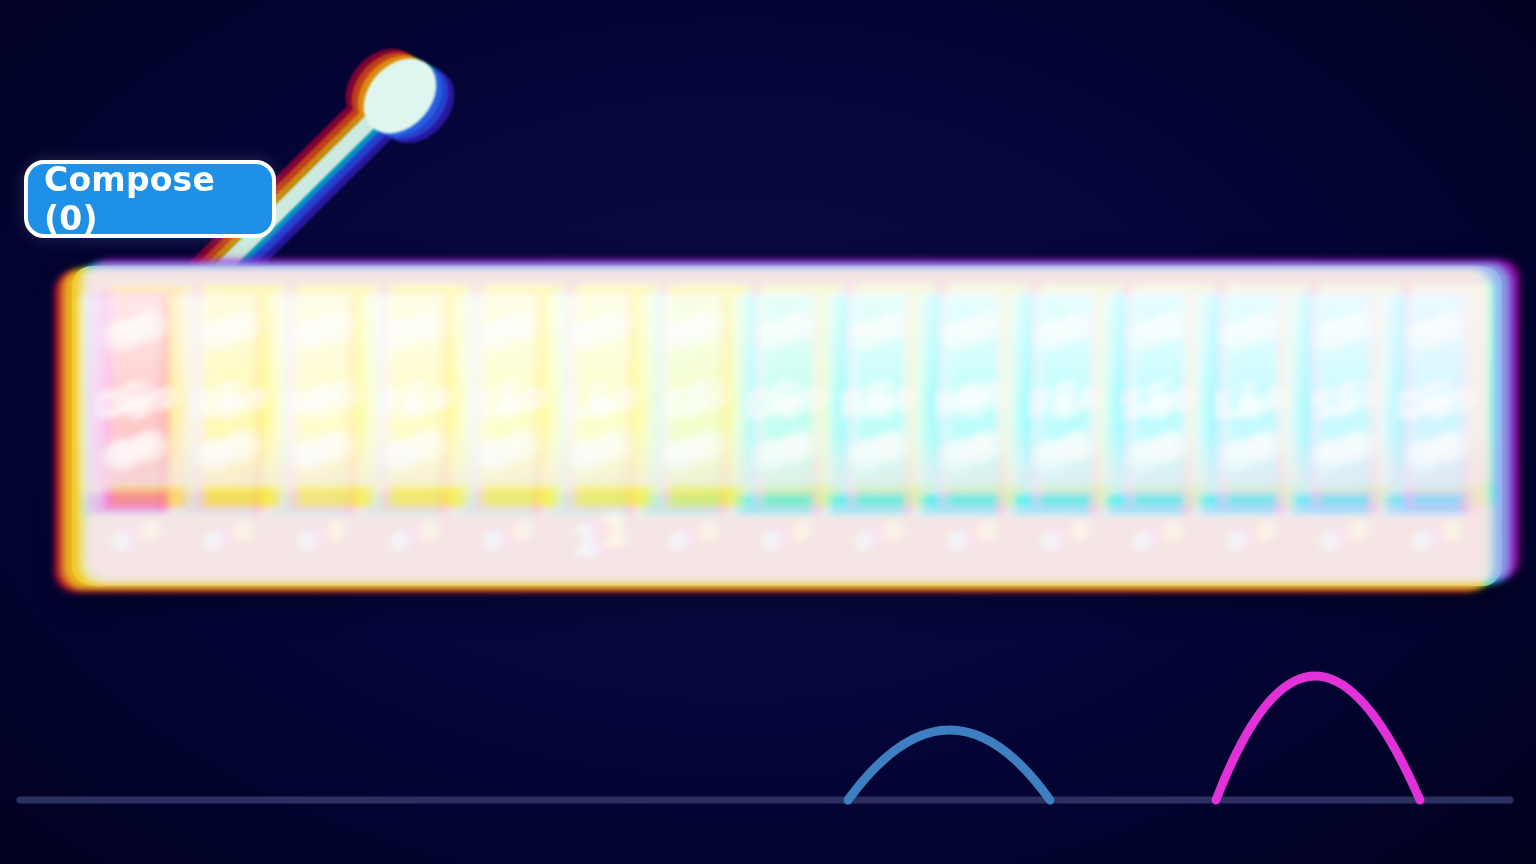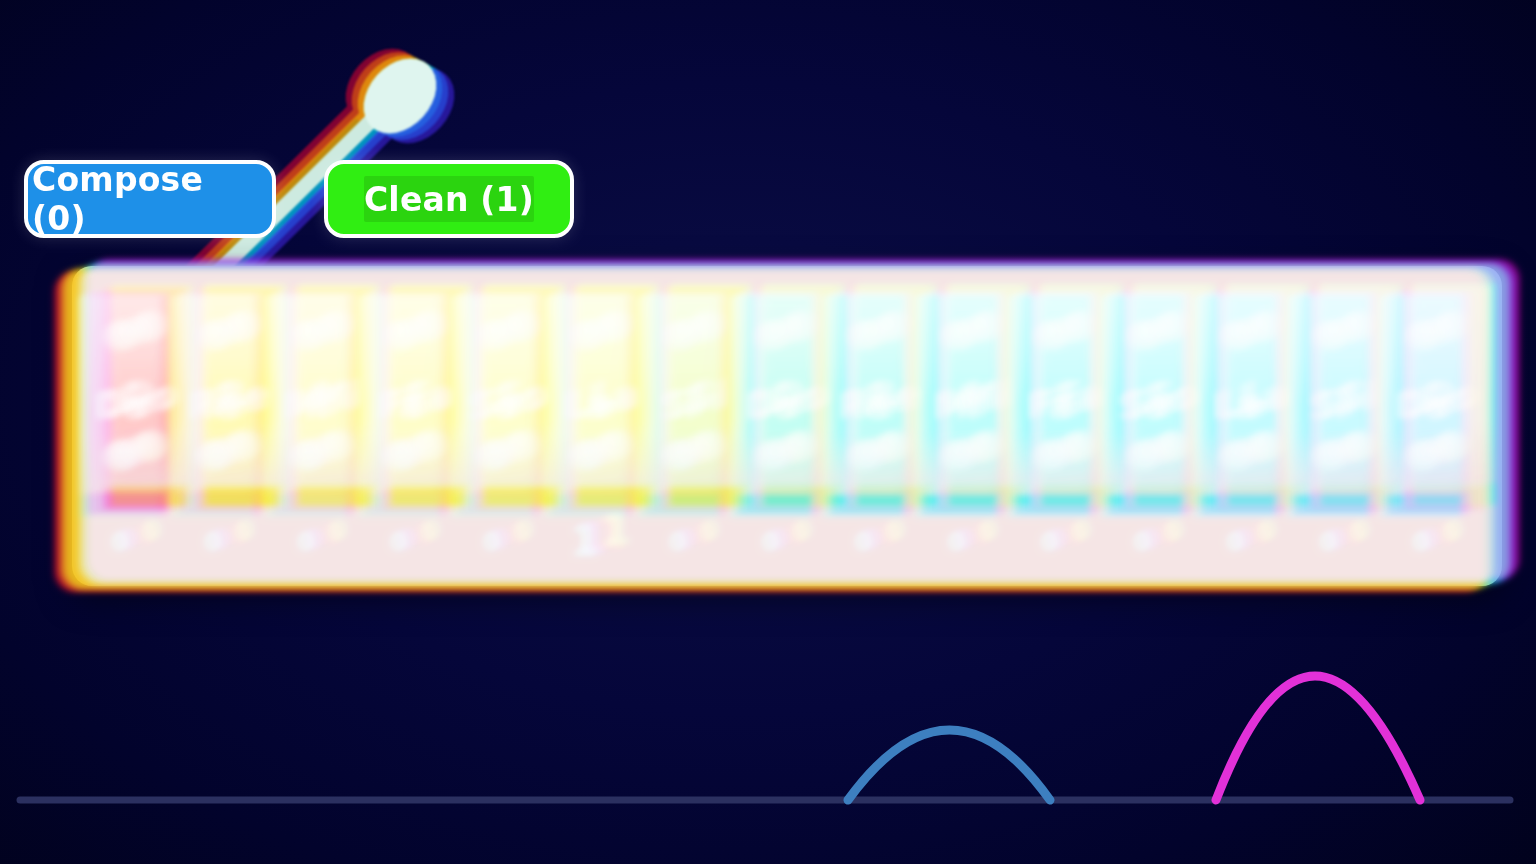--- a/index.html
+++ b/index.html
@@ -23,21 +23,21 @@
   .btn{
     border:4px solid #ffffff;
     border-radius:20px;
     height:78px;
     display:flex; align-items:center; justify-content:center;
     font-size:33px; font-weight:bold; color:#ffffff;
     letter-spacing:.2px;
     position:relative;
     box-shadow:0 0 16px rgba(255,255,255,.15);
   }
-  .btn .lbl{ position:relative; z-index:2; padding:0 4px; }
+  .btn .lbl{ position:relative; z-index:2; padding:0 16px; }
   .btn .inner-plate{
     position:absolute; z-index:1; top:12px; bottom:12px; left:26%; right:26%;
     border-radius:2px;
   }
   #btn-compose{ width:252px; background:#1e90e8; }
   #btn-clean  { width:250px; background:#30ee12; }
   #btn-clean .inner-plate{ background:#2bd40f; left:15%; right:15%; }
   #btn-play   { width:250px; background:#ddf505; }
   #btn-play .inner-plate{ background:#c9dd08; left:30%; right:30%; }
 
@@ -1304,17 +1304,13 @@
       <div class="counter">0</div>
       <div class="counter">0</div>
     </div>
 </div>
 
 <div class="btn-row">
   <div class="btn" id="btn-compose">
     <span class="inner-plate"></span>
     <span class="lbl">Compose (0)</span>
   </div>
-  <div class="btn" id="btn-clean">
-    <span class="inner-plate"></span>
-    <span class="lbl">Clean (1)</span>
-  </div>
 </div>
 
 </body></html>

